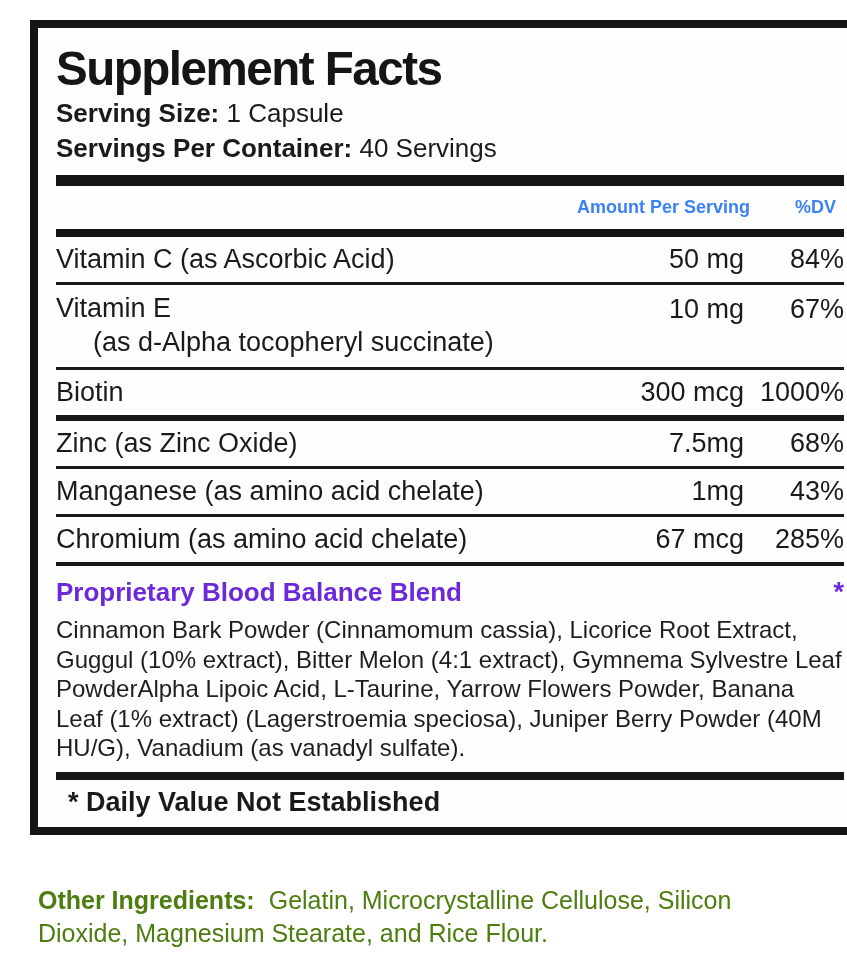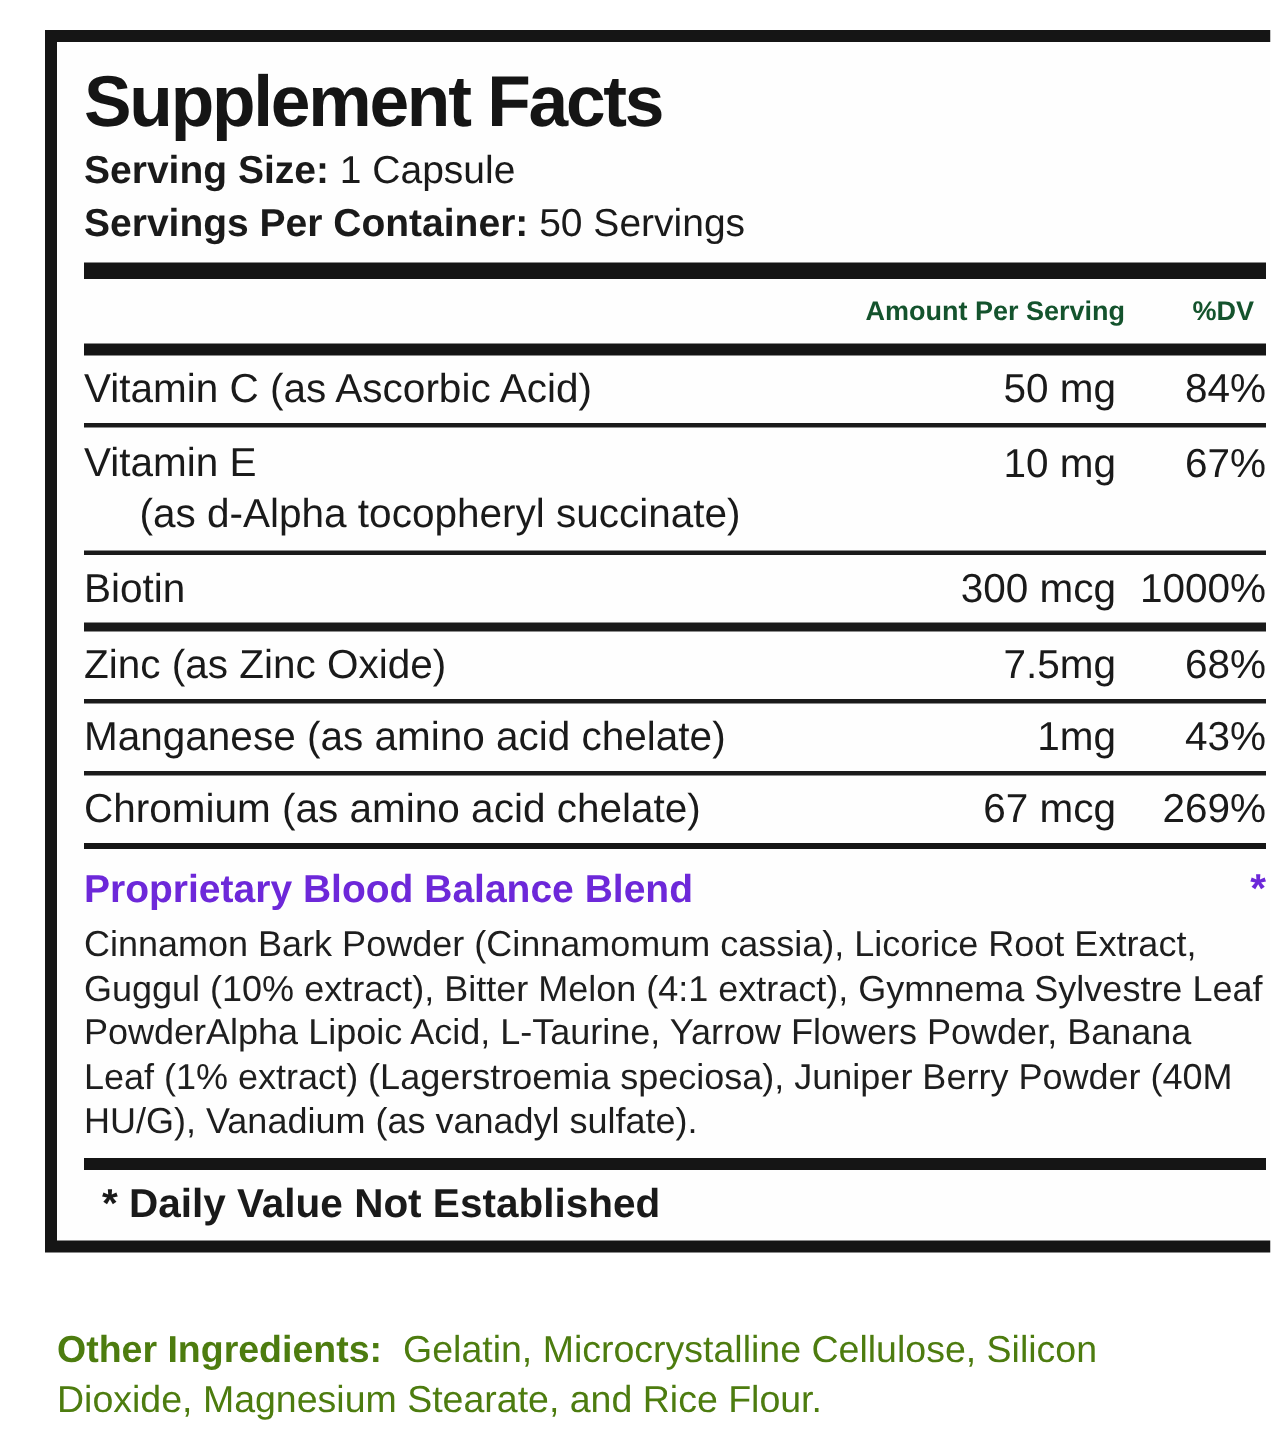--- a/index.html
+++ b/index.html
@@ -51,21 +51,21 @@
   .bar-med {
     height: 8px;
     background: #151515;
   }
   .hdr-row {
     display: flex;
     align-items: center;
     margin: 11px 0 11px 0;
     font-size: 18px;
     font-weight: bold;
-    color: #14532d;
+    color: #3b82f6;
   }
   .hdr-amt { margin-left: auto; }
   .hdr-dv {
     width: 86px;
     text-align: right;
     padding-right: 8px;
   }
   .row {
     display: flex;
     align-items: center;
@@ -136,21 +136,21 @@
 
     <div class="title">Supplement Facts</div>
 
     <div class="serving-line">
       <span class="lbl">Serving Size:</span>
       <span>1 Capsule</span>
     </div>
 
     <div class="serving-line">
       <span class="lbl">Servings Per Container:</span>
-      <span>50 Servings</span>
+      <span>40 Servings</span>
     </div>
 
     <div class="bar-thick"></div>
 
     <div class="hdr-row">
       <span class="hdr-amt">Amount Per Serving</span>
       <span class="hdr-dv">%DV</span>
     </div>
 
     <div class="bar-med"></div>
@@ -191,21 +191,21 @@
     <div class="row">
       <span class="name">Manganese (as amino acid chelate)</span>
       <span class="amt">1mg</span>
       <span class="dv">43%</span>
     </div>
     <div class="sep"></div>
 
     <div class="row">
       <span class="name">Chromium (as amino acid chelate)</span>
       <span class="amt">67 mcg</span>
-      <span class="dv">269%</span>
+      <span class="dv">285%</span>
     </div>
     <div class="sep-heavy"></div>
 
     <div class="prop-block">
       <div class="prop-hdr">
         <span class="name">Proprietary Blood Balance Blend</span>
         <span class="dv">*</span>
       </div>
       <div class="prop-desc">Cinnamon Bark Powder (Cinnamomum cassia), Licorice Root Extract, Guggul (10% extract), Bitter Melon (4:1 extract), Gymnema Sylvestre Leaf PowderAlpha Lipoic Acid, L-Taurine, Yarrow Flowers Powder, Banana Leaf (1% extract) (Lagerstroemia speciosa), Juniper Berry Powder (40M HU/G), Vanadium (as vanadyl sulfate).</div>
     </div>

